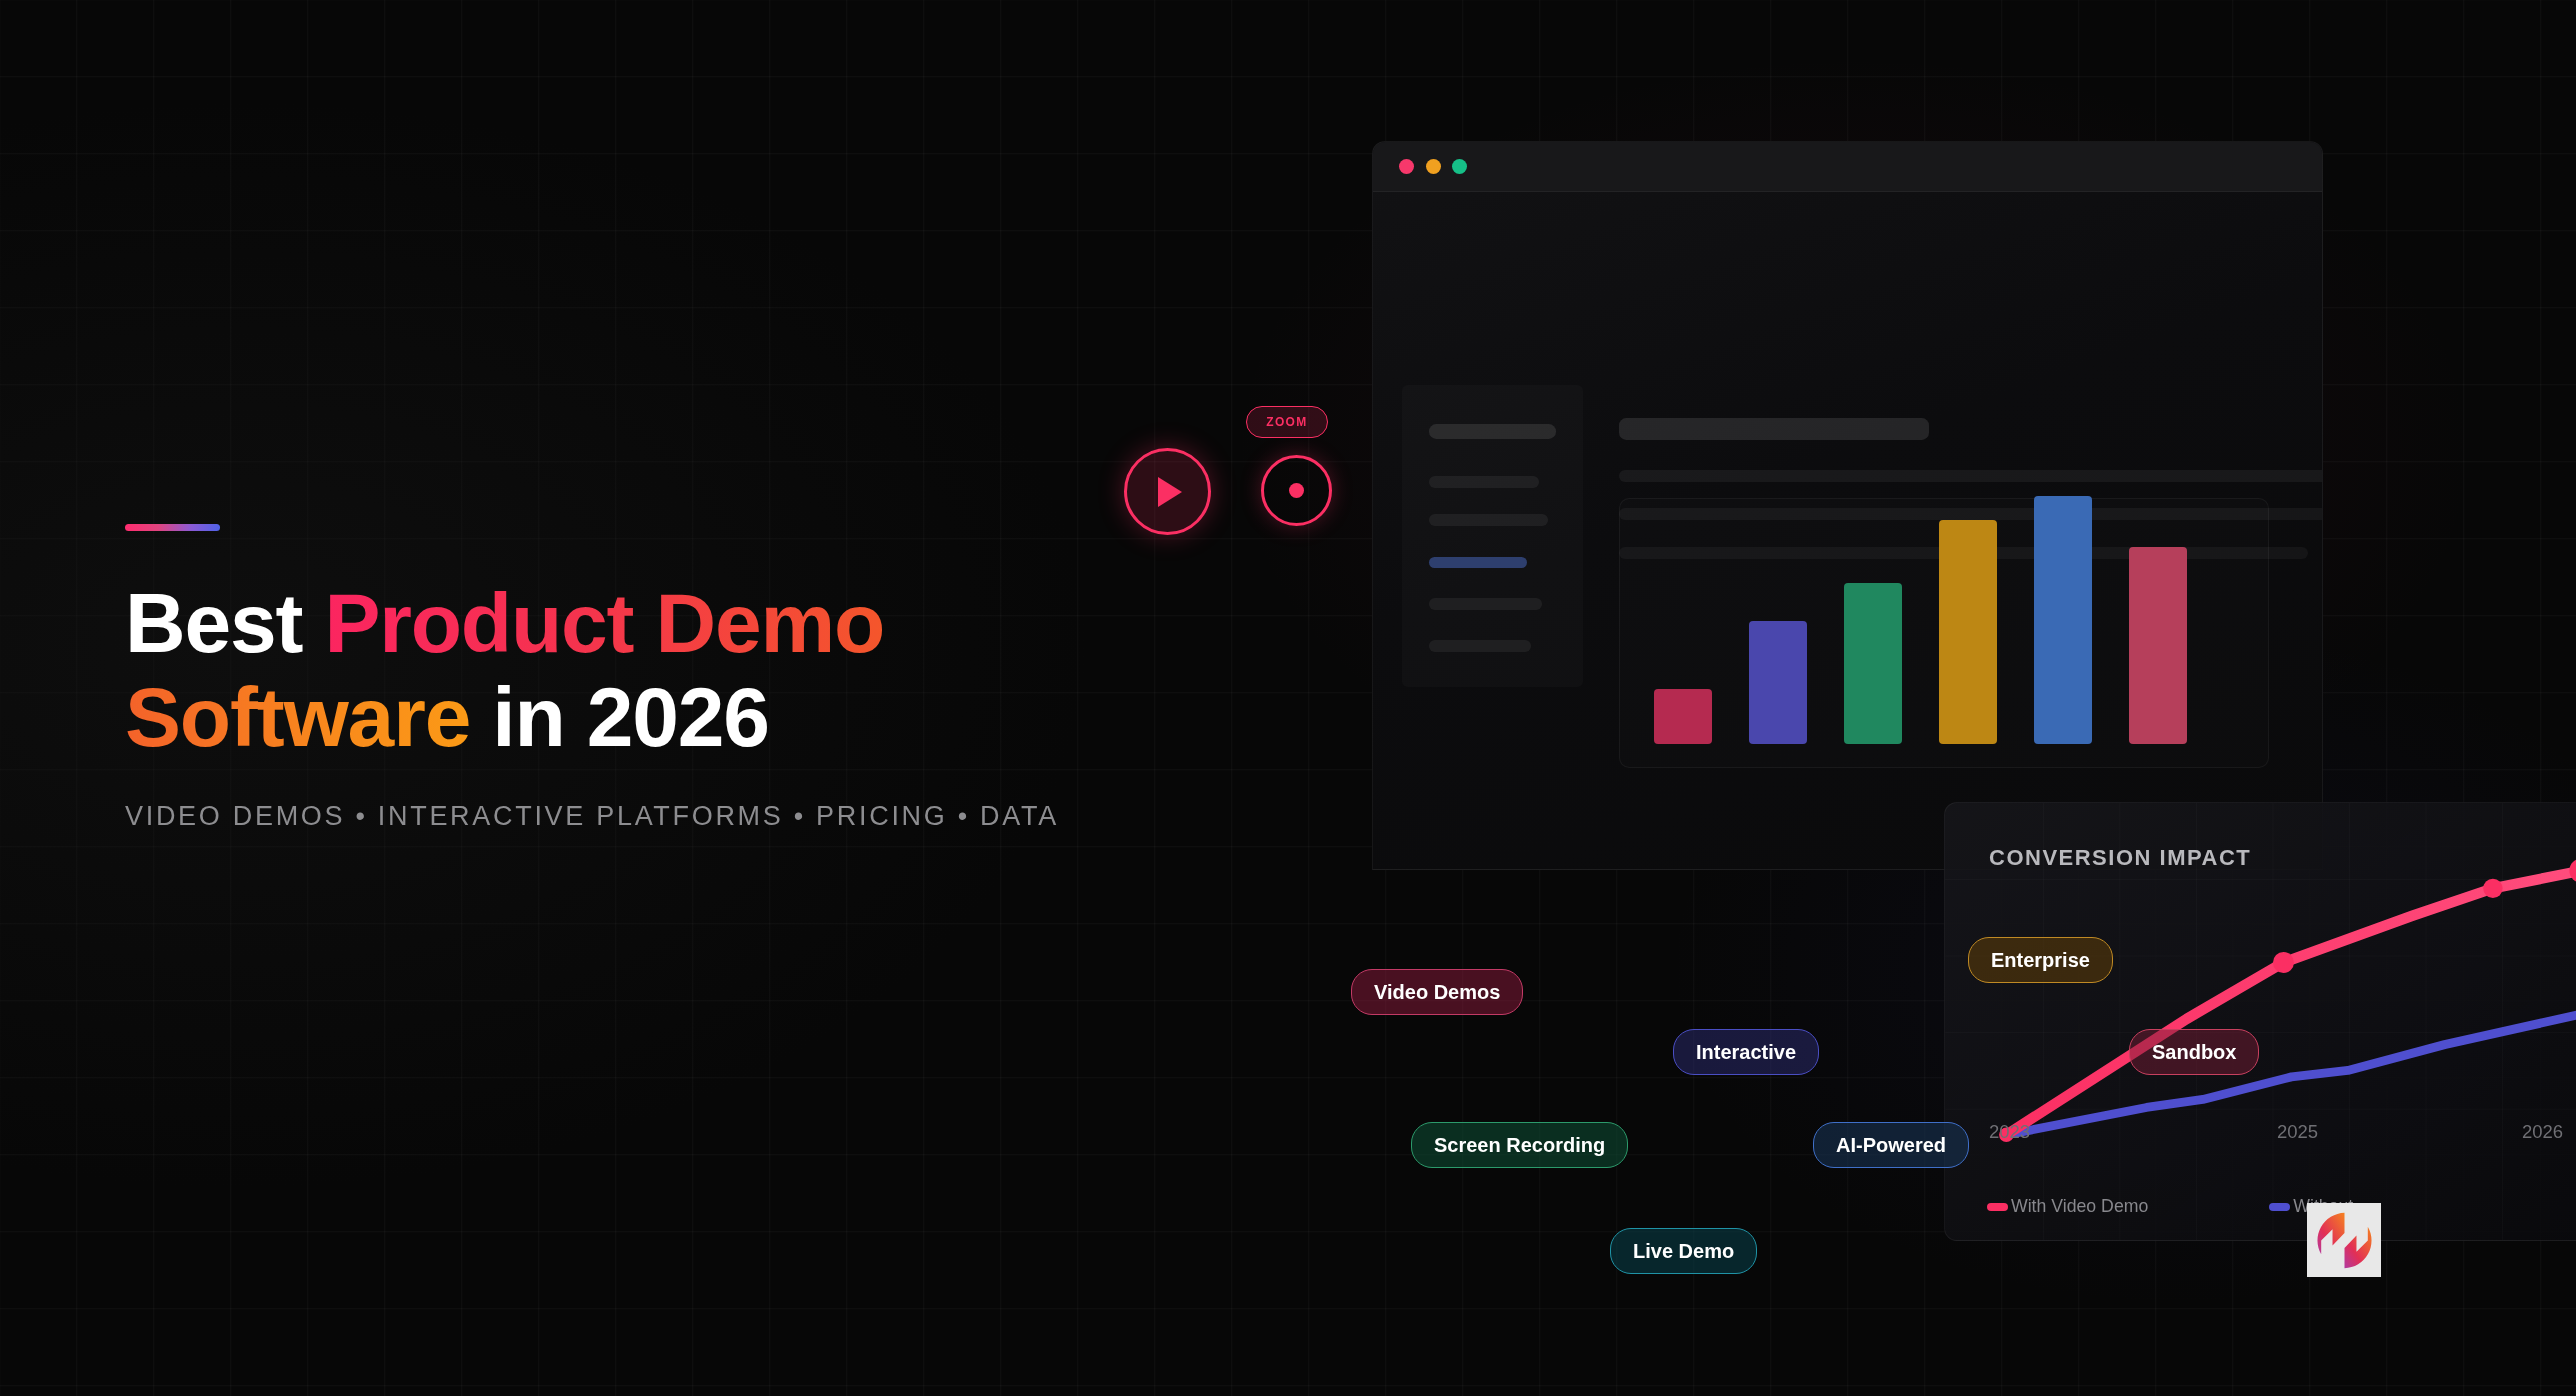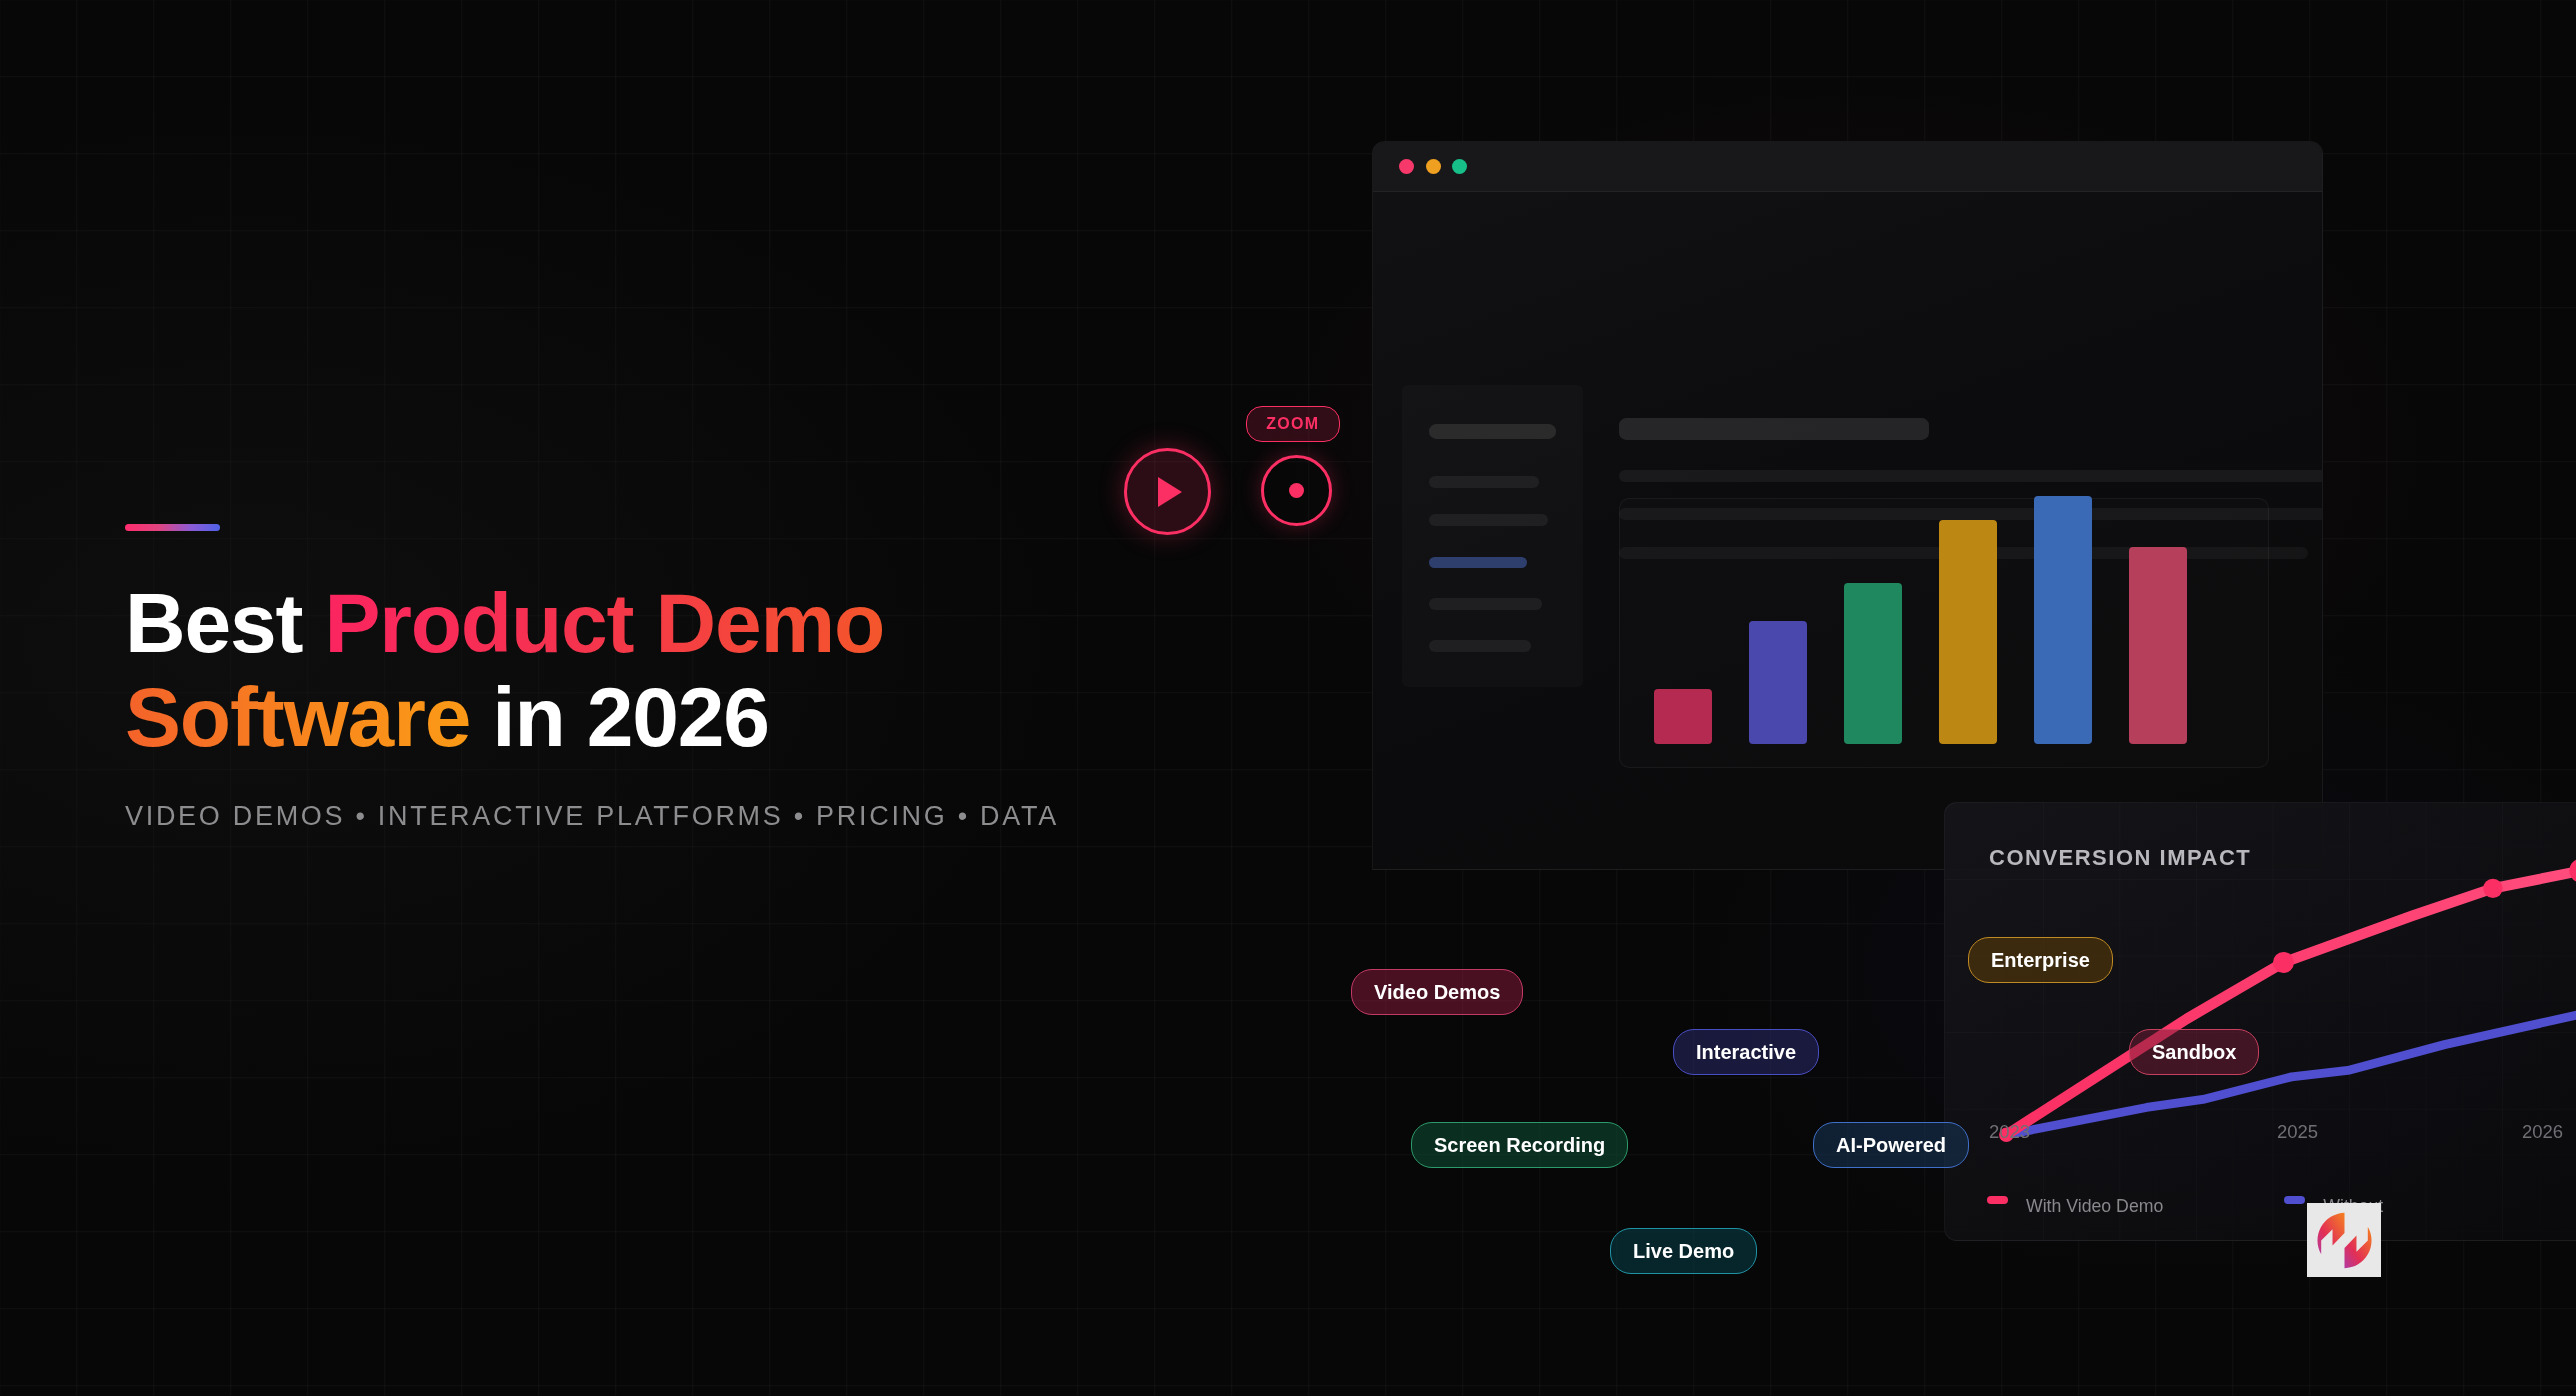--- a/index.html
+++ b/index.html
@@ -112,21 +112,21 @@
     width:71px; height:71px; border-radius:50%;
     border:3.2px solid #fb2f63; display:flex;align-items:center;justify-content:center;
     box-shadow:0 0 21px rgba(251,47,99,0.28);
     z-index:8;
   }
   .rec-dot{ width:15.3px;height:15.3px;border-radius:50%;background:#fb2f63; }
   .zoom-chip{
     position:absolute; left:1246px; top:406px;
     padding:8px 19.3px; border-radius:16px;
     border:1.2px solid #fb2f63; background:rgba(251,47,99,0.17);
-    color:#fb2f63; font-size:16px; font-weight:700; letter-spacing:1.3px;
+    color:#fb2f63; font-size:12px; font-weight:700; letter-spacing:1.3px;
     z-index:9;
   }
 
   
   .conv-panel{
     position:absolute; left:1944px; top:802px;
     width:693px; height:439px;
     background:linear-gradient(150deg,rgba(22,22,26,0.93),rgba(10,10,13,0.90));
     border:0.8px solid rgba(255,255,255,0.055);
     border-radius:13px;
@@ -134,21 +134,21 @@
   }
   .conv-title{
     position:absolute; left:44px; top:42px;
     font-size:22px; font-weight:700; letter-spacing:1.5px; color:#b9b9bd;
   }
   .conv-svg{ position:absolute; left:0; top:0; width:693px; height:439px; }
   .axis-tick{
     position:absolute; font-size:18.5px; color:#6f6f74; font-weight:400;
   }
   .legend{ position:absolute; bottom:22.6px; left:42px; display:flex; gap:121px; }
-  .legend-item{ display:flex; gap:18px; }
+  .legend-item{ display:flex; align-items:center; gap:3px; }
   .legend-swatch{ width:21px; height:7.3px; border-radius:4px; }
   .legend-label{ font-size:17.7px; color:#88888d; }
 
   
   .pill{
     position:absolute;
     display:flex; align-items:center; justify-content:center;
     border-radius:21px;
     font-size:20px; font-weight:700; color:#ffffff;
     white-space:nowrap;

